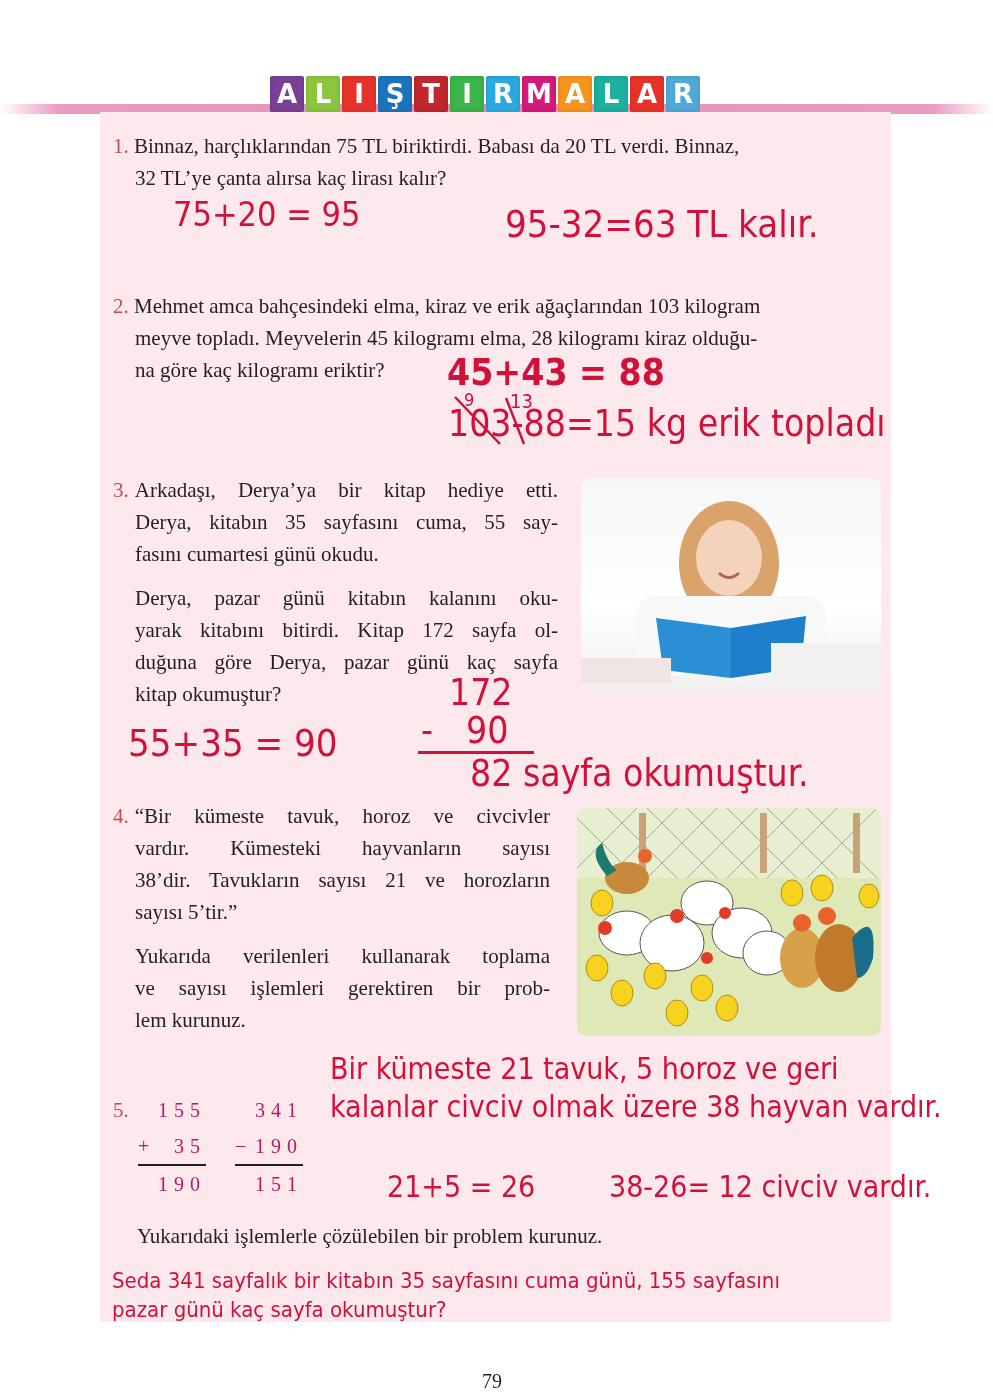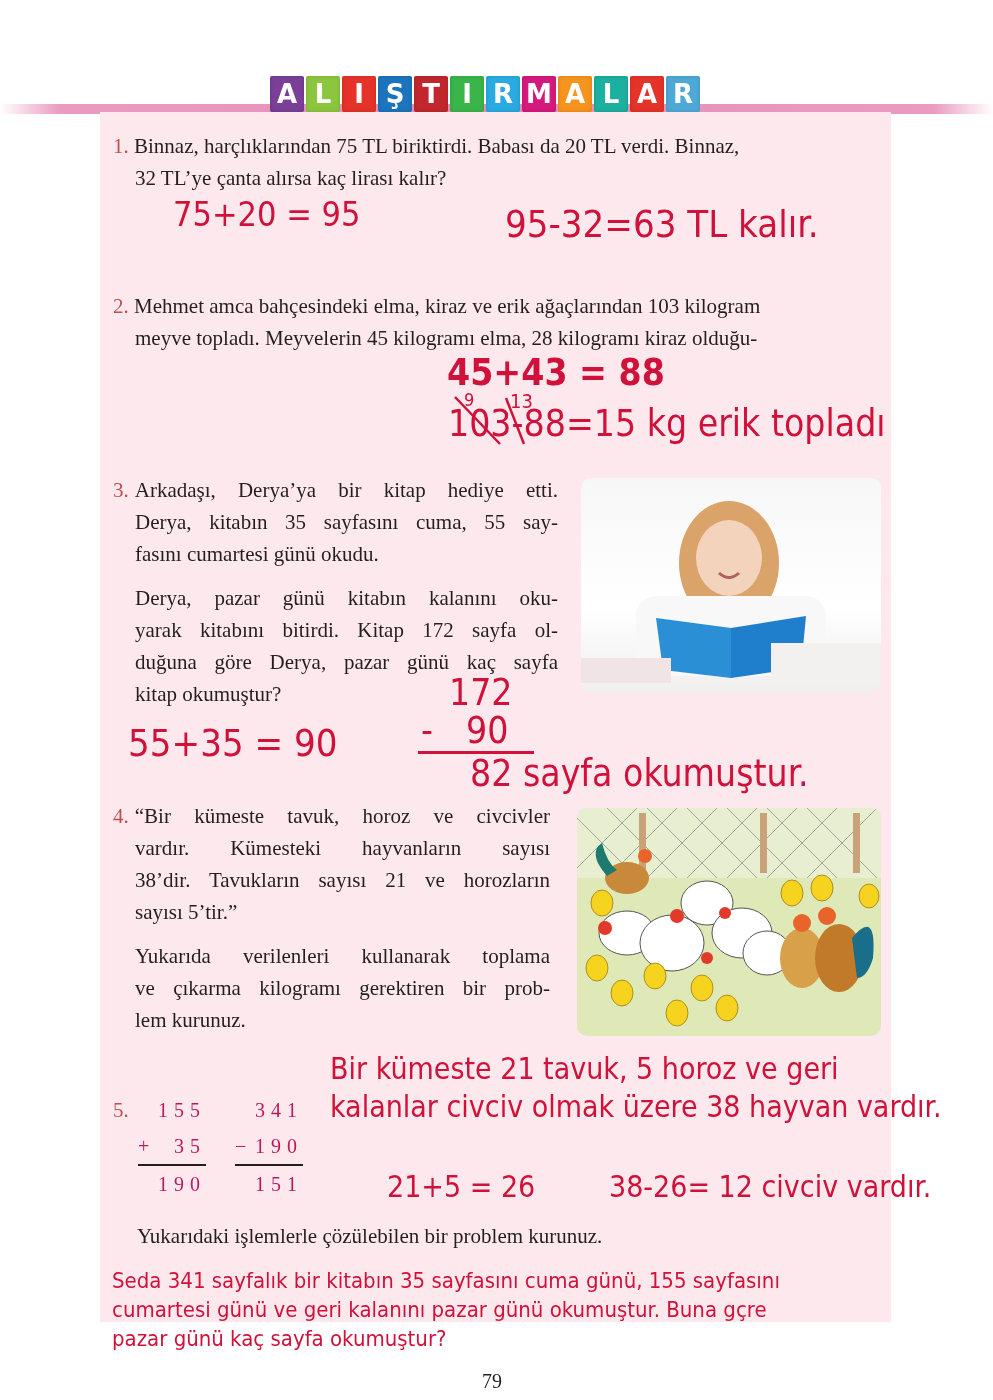--- a/index.html
+++ b/index.html
@@ -64,20 +64,21 @@
 <div class="q" style="left:113px; top:130px; width:780px;">
   <div><span class="num">1.</span> <span>Binnaz, harçlıklarından 75 TL biriktirdi. Babası da 20 TL verdi. Binnaz,</span></div>
   <span class="indent">32 TL’ye çanta alırsa kaç lirası kalır?</span>
 </div>
 <div class="hw" style="left:173px; top:197px; font-size:34px;">75+20 = 95</div>
 <div class="hw" style="left:505px; top:205px; font-size:38px;">95-32=63 TL kalır.</div>
 
 <div class="q" style="left:113px; top:290px; width:780px;">
   <div><span class="num">2.</span> <span>Mehmet amca bahçesindeki elma, kiraz ve erik ağaçlarından 103 kilogram</span></div>
   <span class="indent">meyve topladı. Meyvelerin 45 kilogramı elma, 28 kilogramı kiraz olduğu-</span>
+  <span class="indent">na göre kaç kilogramı eriktir?</span>
 </div>
 <div class="hw" style="left:447px; top:354px; font-size:37px;font-weight:bold;">45+43 = 88</div>
 <div class="hw" style="left:464px; top:391px; font-size:18px;">9</div>
 <div class="hw" style="left:510px; top:391px; font-size:20px;">13</div>
 <div class="hw" style="left:448px; top:405px; font-size:37px;">
   <span>103</span><span>-88=15 kg erik topladı</span>
 </div>
 <svg style="position:absolute; left:450px; top:392px;" width="80" height="60">
   <line x1="5" y1="5" x2="50" y2="52" stroke="#d0123a" stroke-width="2.5"></line>
   <line x1="56" y1="6" x2="74" y2="52" stroke="#d0123a" stroke-width="2.5"></line>
@@ -111,21 +112,21 @@
 <div class="hw" style="left:466px; top:712px; font-size:37px;">90</div>
 <div style="position:absolute; left:418px; top:751px; width:116px; height:3px; background:#d0123a;"></div>
 <div class="hw" style="left:470px; top:755px; font-size:37px;">82 sayfa okumuştur.</div>
 
 <div class="q just" style="left:113px; top:800px; width:437px;" id="q4text">
     <span class="" style="display: block;"><span class="num">4.</span><span style="margin-left: 6px;">“Bir kümeste tavuk, horoz ve civcivler</span></span>
     <span class="indent" style="display: block;">vardır. Kümesteki hayvanların sayısı</span>
     <span class="indent" style="display: block;">38’dir. Tavukların sayısı 21 ve horozların</span>
     <span class="indent" style="display: block; text-align-last: left; margin-bottom: 12px;">sayısı 5’tir.”</span>
     <span class="indent" style="display: block;">Yukarıda verilenleri kullanarak toplama</span>
-    <span class="indent" style="display: block;">ve çıkarma kilogramı gerektiren bir prob-</span>
+    <span class="indent" style="display: block;">ve sayısı işlemleri gerektiren bir prob-</span>
     <span class="indent" style="display: block; text-align-last: left;">lem kurunuz.</span>
   </div>
 <div class="photo" style="left:577px; top:808px; width:304px; height:228px; background:#dfe9b8;">
   <svg width="304" height="228" viewBox="0 0 304 228">
     <rect x="0" y="0" width="304" height="70" fill="#e7efd0"></rect>
     <g stroke="#8a9a90" stroke-width="1" opacity="0.8">
       <line x1="0" y1="10" x2="60" y2="70"></line>
         <line x1="30" y1="0" x2="100" y2="70"></line>
         <line x1="70" y1="0" x2="140" y2="70"></line>
         <line x1="110" y1="0" x2="180" y2="70"></line>
@@ -194,17 +195,16 @@
   <div class="row line">190</div>
 </div>
 <div class="arith" style="left:235px; top:1092px; width:68px;">
   <div class="row">341</div>
   <div class="row" style="position:relative;"><span style="position:absolute; left:0;">−</span><span>190</span></div>
   <div class="row line">151</div>
 </div>
 <div class="q" style="left:137px; top:1220px;">Yukarıdaki işlemlerle çözülebilen bir problem kurunuz.</div>
 <div class="hw" style="left:112px; top:1266px; font-size:22px; line-height:29px;" id="q5ans">
     <div>Seda 341 sayfalık bir kitabın 35 sayfasını cuma günü, 155 sayfasını</div>
-    <div>cumartesi günü ve geri kalanını pazar günü okumuştur. Buna gçre</div>
     <div>pazar günü kaç sayfa okumuştur?</div>
   </div>
 
 <div class="pagenum">79</div>
 
 </body></html>

